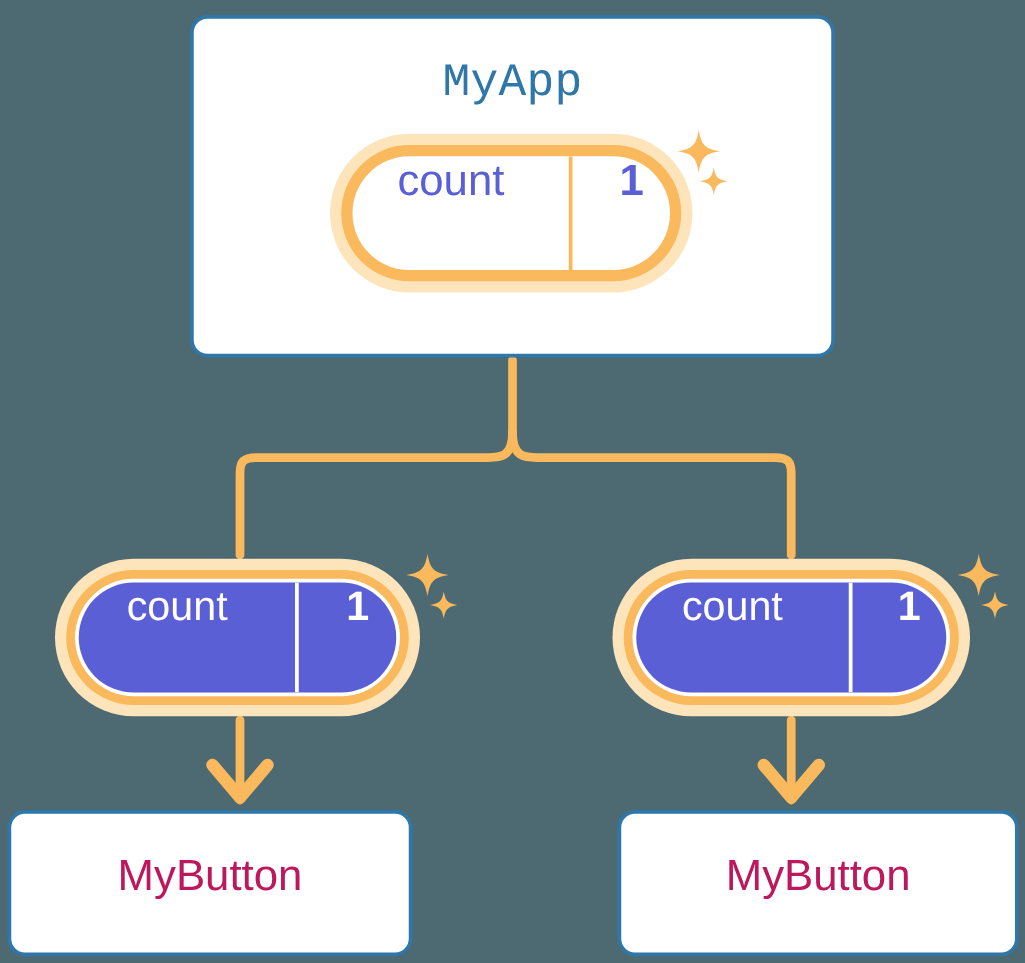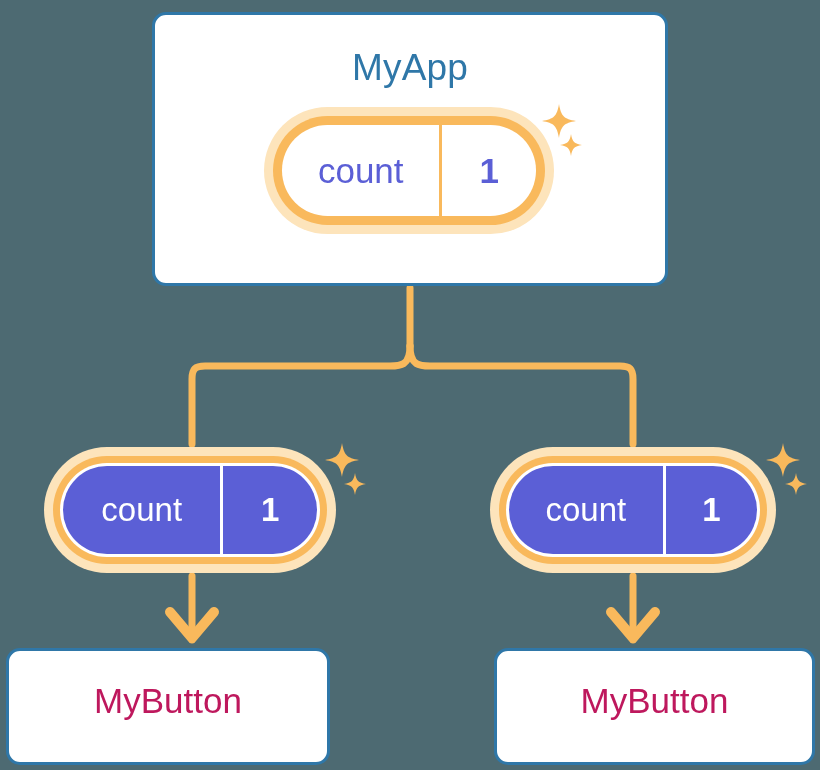--- a/index.html
+++ b/index.html
@@ -27,20 +27,21 @@
   }
   #card-myapp{left:152px;top:12px;width:516px;height:274px;}
   .card-title{
     position:absolute;left:0;right:0;top:34px;
     text-align:center;
     color:#2f77a8;
     font-size:37px;
     font-weight:500;
     letter-spacing:.2px;
     line-height:1;
+    font-family:Liberation Mono, monospace;
   }
   #card-btn-left{left:6px;top:648px;width:324px;height:117px;}
   #card-btn-right{left:494px;top:648px;width:321px;height:117px;}
   .btn-label{
     position:absolute;left:0;right:0;top:32px;
     text-align:center;
     color:#be185d;
     font-size:35px;
     font-weight:400;
     line-height:1;
@@ -63,22 +64,23 @@
   .pill .ring-mid{
     position:absolute;left:9px;top:9px;right:9px;bottom:9px;
     background:#f9b95c;
     border-radius:999px;
   }
   
   .pill .body{
     position:absolute;
     border-radius:999px;
     display:flex;
-    align-items:center;
+    align-items:flex-start;
     overflow:hidden;
+    gap:16px;
   }
   .pill .cell{
     display:flex;align-items:center;justify-content:center;
     box-sizing:border-box;
   }
   .pill .cell.key{flex:0 0 62%;}
   .pill .cell.val{flex:1 1 auto;}
   .pill .divider{width:3px;flex:0 0 3px;align-self:stretch;}
 
   

